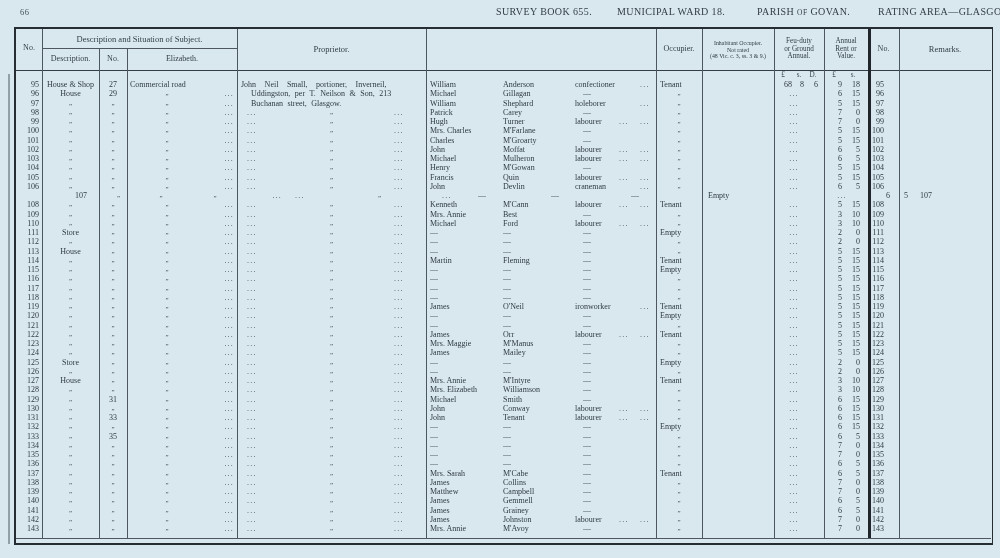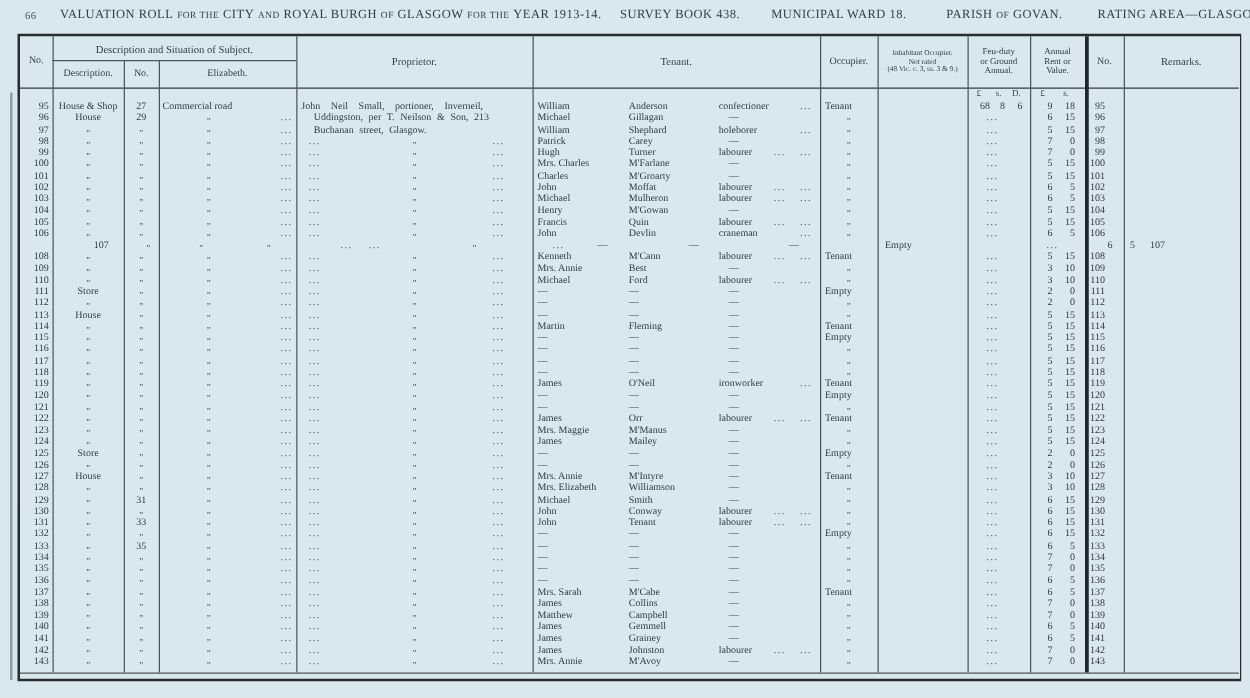--- a/index.html
+++ b/index.html
@@ -56,37 +56,35 @@
   .units{position:absolute;left:0;width:975px;height:10px;font-size:7.2px;line-height:10px;color:#3a454e;}
 </style>
 </head>
 <body>
 
 <div class="page">
   <div class="scan-edge"></div>
 
   <div class="titlebar">
     <span class="pagenum">66</span>
-    <span class="tseg t-main" id="title-main"><span>VALUATION ROLL</span><span class="sm">FOR THE</span><span>CITY</span><span class="sm">AND</span><span>ROYAL BURGH</span><span class="sm">OF</span><span>GLASGOW</span><span class="sm">FOR THE</span><span>YEAR 1913-14.</span></span>
-    <span class="tseg t-survey">SURVEY BOOK 438.</span>
+    <span class="tseg t-survey">SURVEY BOOK 655.</span>
     <span class="tseg t-ward">MUNICIPAL WARD 18.</span>
     <span class="tseg t-parish" id="title-parish"><span>PARISH</span><span class="sm">OF</span><span>GOVAN.</span></span>
     <span class="tseg t-rating">RATING AREA—GLASGOW.</span>
   </div>
 
   <div class="vtable">
     <div class="inner" id="tbl">
 
       <div class="hcell h-sub" style="left:0;top:14px;width:26px;">No.</div>
       <div class="hcell h-main" style="left:26px;top:5px;width:195px;">Description and Situation of Subject.</div>
       <div class="hcell h-sub" style="left:26px;top:25px;width:57px;">Description.</div>
       <div class="hcell h-sub" style="left:83px;top:25px;width:28px;">No.</div>
       <div class="hcell h-sub" style="left:111px;top:25px;width:110px;">Elizabeth.</div>
       <div class="hcell h-main" style="left:221px;top:15px;width:189px;">Proprietor.</div>
-      <div class="hcell h-main" style="left:410px;top:15px;width:230px;">Tenant.</div>
       <div class="hcell h-sub" style="left:640px;top:15px;width:46px;">Occupier.</div>
       <div class="hcell h-tiny" style="left:687px;top:11px;width:70px;">
         <div>Inhabitant Occupier.</div>
         <div>Not rated</div>
         <div>(48 Vic. c. 3, ss. 3 &amp; 9.)</div>
       </div>
       <div class="hcell h-small" style="left:758px;top:9px;width:50px;">
         <div>Feu-duty</div>
         <div>or Ground</div>
         <div>Annual.</div>

